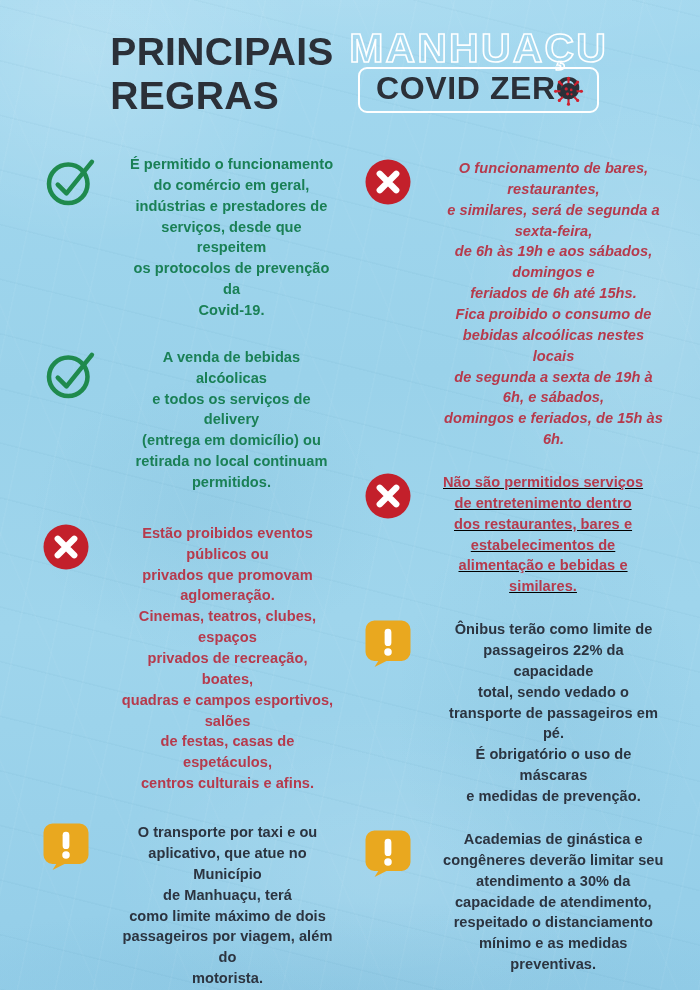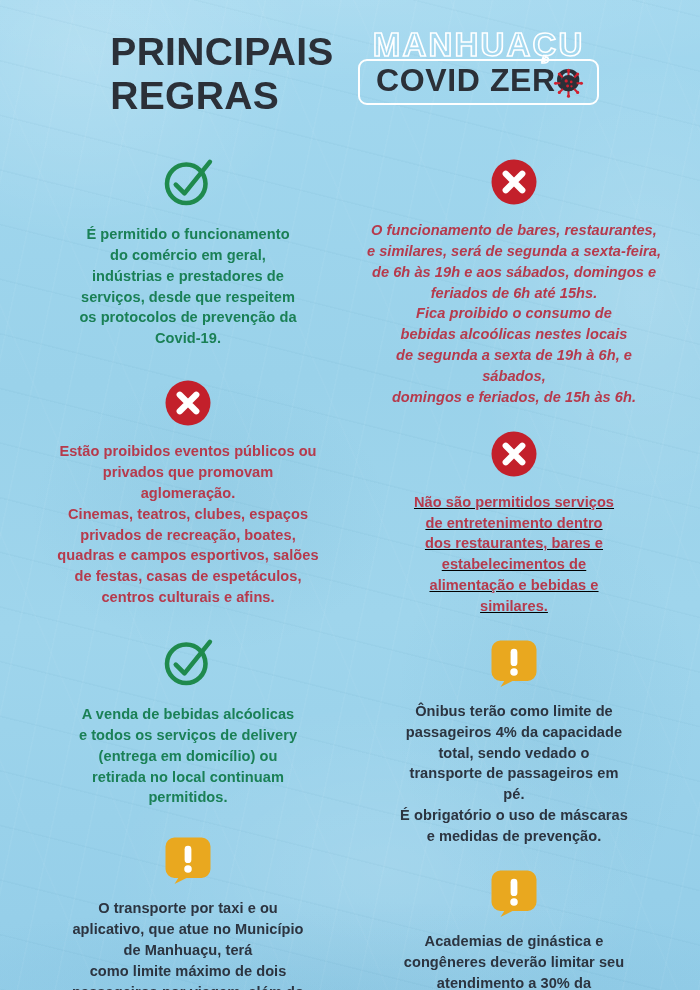--- a/index.html
+++ b/index.html
@@ -74,21 +74,21 @@
 
   .logo {
     width: 290px;
     padding-top: 4px;
     display: flex;
     flex-direction: column;
     align-items: center;
   }
 
   .logo-city {
-    font-size: 33px;
+    font-size: 41px;
     font-weight: 700;
     letter-spacing: 2.2px;
     color: transparent;
     -webkit-text-stroke: 1.6px #ffffff;
     text-align: center;
     line-height: 1.0;
     margin-bottom: -2px;
   }
 
   .logo-plate {
@@ -128,22 +128,23 @@
     display: flex;
     flex-direction: column;
     align-items: center;
   }
   .column.left  { padding: 0 16px 0 26px; }
   .column.right { padding: 0 20px 0 14px; }
 
   .rule-block {
     width: 100%;
     display: flex;
-    flex-direction: column;
-    align-items: center;
+    flex-direction: row;
+    align-items: flex-start;
+    gap: 31px;
   }
 
   .rule-icon {
     display: block;
     margin-bottom: 10px;
   }
 
   .rule-text {
     text-align: center;
     font-size: 14.6px;
@@ -219,51 +220,51 @@
           </svg>
         </span>
         <div class="rule-text">É permitido o funcionamento
 do comércio em geral,
 indústrias e prestadores de
 serviços, desde que respeitem
 os protocolos de prevenção da
 Covid-19.</div>
       </div>
 
+      <div class="rule-block tone-allow" style="margin-top:26px;">
+        <span class="rule-icon">
+          <svg viewBox="0 0 64 64" width="56" height="56" aria-hidden="true">
+            <circle cx="30" cy="34" r="22" fill="none" stroke="#1f8a4d" stroke-width="5.2"></circle>
+            <path d="M18 35 L28 45 L57 9" fill="none" stroke="#1f8a4d" stroke-width="5.2" stroke-linecap="round" stroke-linejoin="round"></path>
+          </svg>
+        </span>
+        <div class="rule-text">A venda de bebidas alcóolicas
+e todos os serviços de delivery
+(entrega em domicílio) ou
+retirada no local continuam
+permitidos.</div>
+      </div>
+
       <div class="rule-block tone-deny" style="margin-top:30px;">
         <span class="rule-icon">
           <svg viewBox="0 0 64 64" width="48" height="48" aria-hidden="true">
             <circle cx="32" cy="32" r="30" fill="#c3202b"></circle>
             <path d="M21 21 L43 43 M43 21 L21 43" stroke="#ffffff" stroke-width="8.4" stroke-linecap="round"></path>
           </svg>
         </span>
         <div class="rule-text">Estão proibidos eventos públicos ou
 privados que promovam
 aglomeração.
 Cinemas, teatros, clubes, espaços
 privados de recreação, boates,
 quadras e campos esportivos, salões
 de festas, casas de espetáculos,
 centros culturais e afins.</div>
       </div>
 
-      <div class="rule-block tone-allow" style="margin-top:26px;">
-        <span class="rule-icon">
-          <svg viewBox="0 0 64 64" width="56" height="56" aria-hidden="true">
-            <circle cx="30" cy="34" r="22" fill="none" stroke="#1f8a4d" stroke-width="5.2"></circle>
-            <path d="M18 35 L28 45 L57 9" fill="none" stroke="#1f8a4d" stroke-width="5.2" stroke-linecap="round" stroke-linejoin="round"></path>
-          </svg>
-        </span>
-        <div class="rule-text">A venda de bebidas alcóolicas
-e todos os serviços de delivery
-(entrega em domicílio) ou
-retirada no local continuam
-permitidos.</div>
-      </div>
-
       <div class="rule-block tone-warn" style="margin-top:28px;">
         <span class="rule-icon">
           <svg viewBox="0 0 64 64" width="48" height="48" aria-hidden="true">
             <path d="M14 2 H50 A12 12 0 0 1 62 14 V44 A12 12 0 0 1 50 56 H30 L14 64 L19 56 H14 A12 12 0 0 1 2 44 V14 A12 12 0 0 1 14 2 Z" fill="#e9a81f"></path>
             <rect x="27.5" y="13" width="9" height="23" rx="4.5" fill="#ffffff"></rect>
             <circle cx="32" cy="44" r="5" fill="#ffffff"></circle>
           </svg>
         </span>
         <div class="rule-text">O transporte por taxi e ou
 aplicativo, que atue no Município
@@ -311,21 +312,21 @@
 
       <div class="rule-block tone-warn" style="margin-top:22px;">
         <span class="rule-icon">
           <svg viewBox="0 0 64 64" width="48" height="48" aria-hidden="true">
             <path d="M14 2 H50 A12 12 0 0 1 62 14 V44 A12 12 0 0 1 50 56 H30 L14 64 L19 56 H14 A12 12 0 0 1 2 44 V14 A12 12 0 0 1 14 2 Z" fill="#e9a81f"></path>
             <rect x="27.5" y="13" width="9" height="23" rx="4.5" fill="#ffffff"></rect>
             <circle cx="32" cy="44" r="5" fill="#ffffff"></circle>
           </svg>
         </span>
         <div class="rule-text">Ônibus terão como limite de
-passageiros 4% da capacidade
+passageiros 22% da capacidade
 total, sendo vedado o
 transporte de passageiros em
 pé.
 É obrigatório o uso de máscaras
 e medidas de prevenção.</div>
       </div>
 
       <div class="rule-block tone-warn" style="margin-top:22px;">
         <span class="rule-icon">
           <svg viewBox="0 0 64 64" width="48" height="48" aria-hidden="true">

